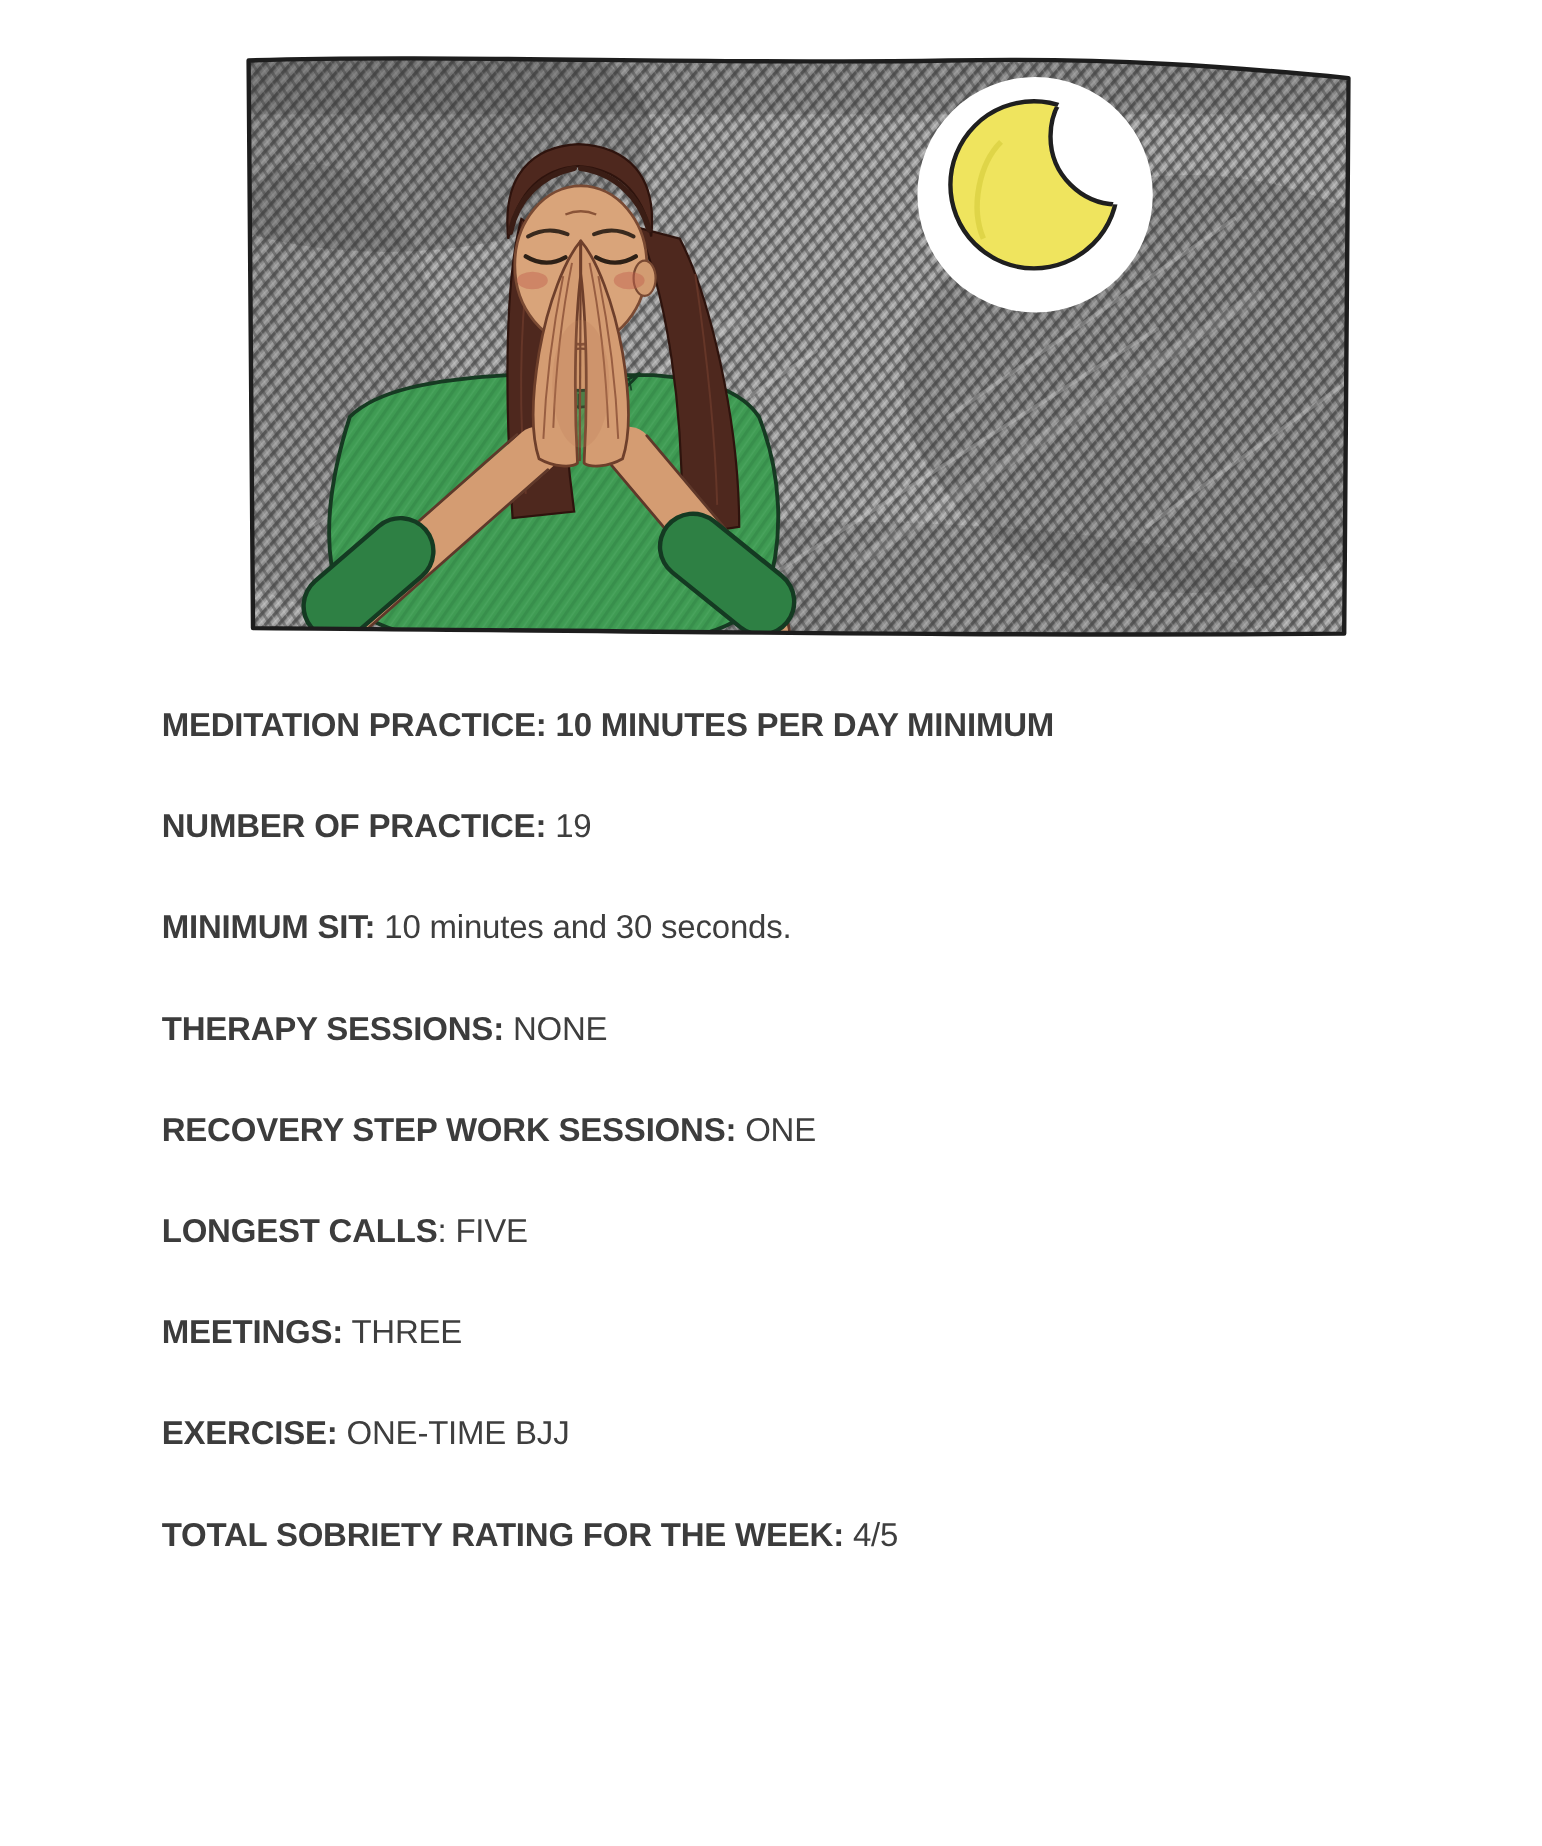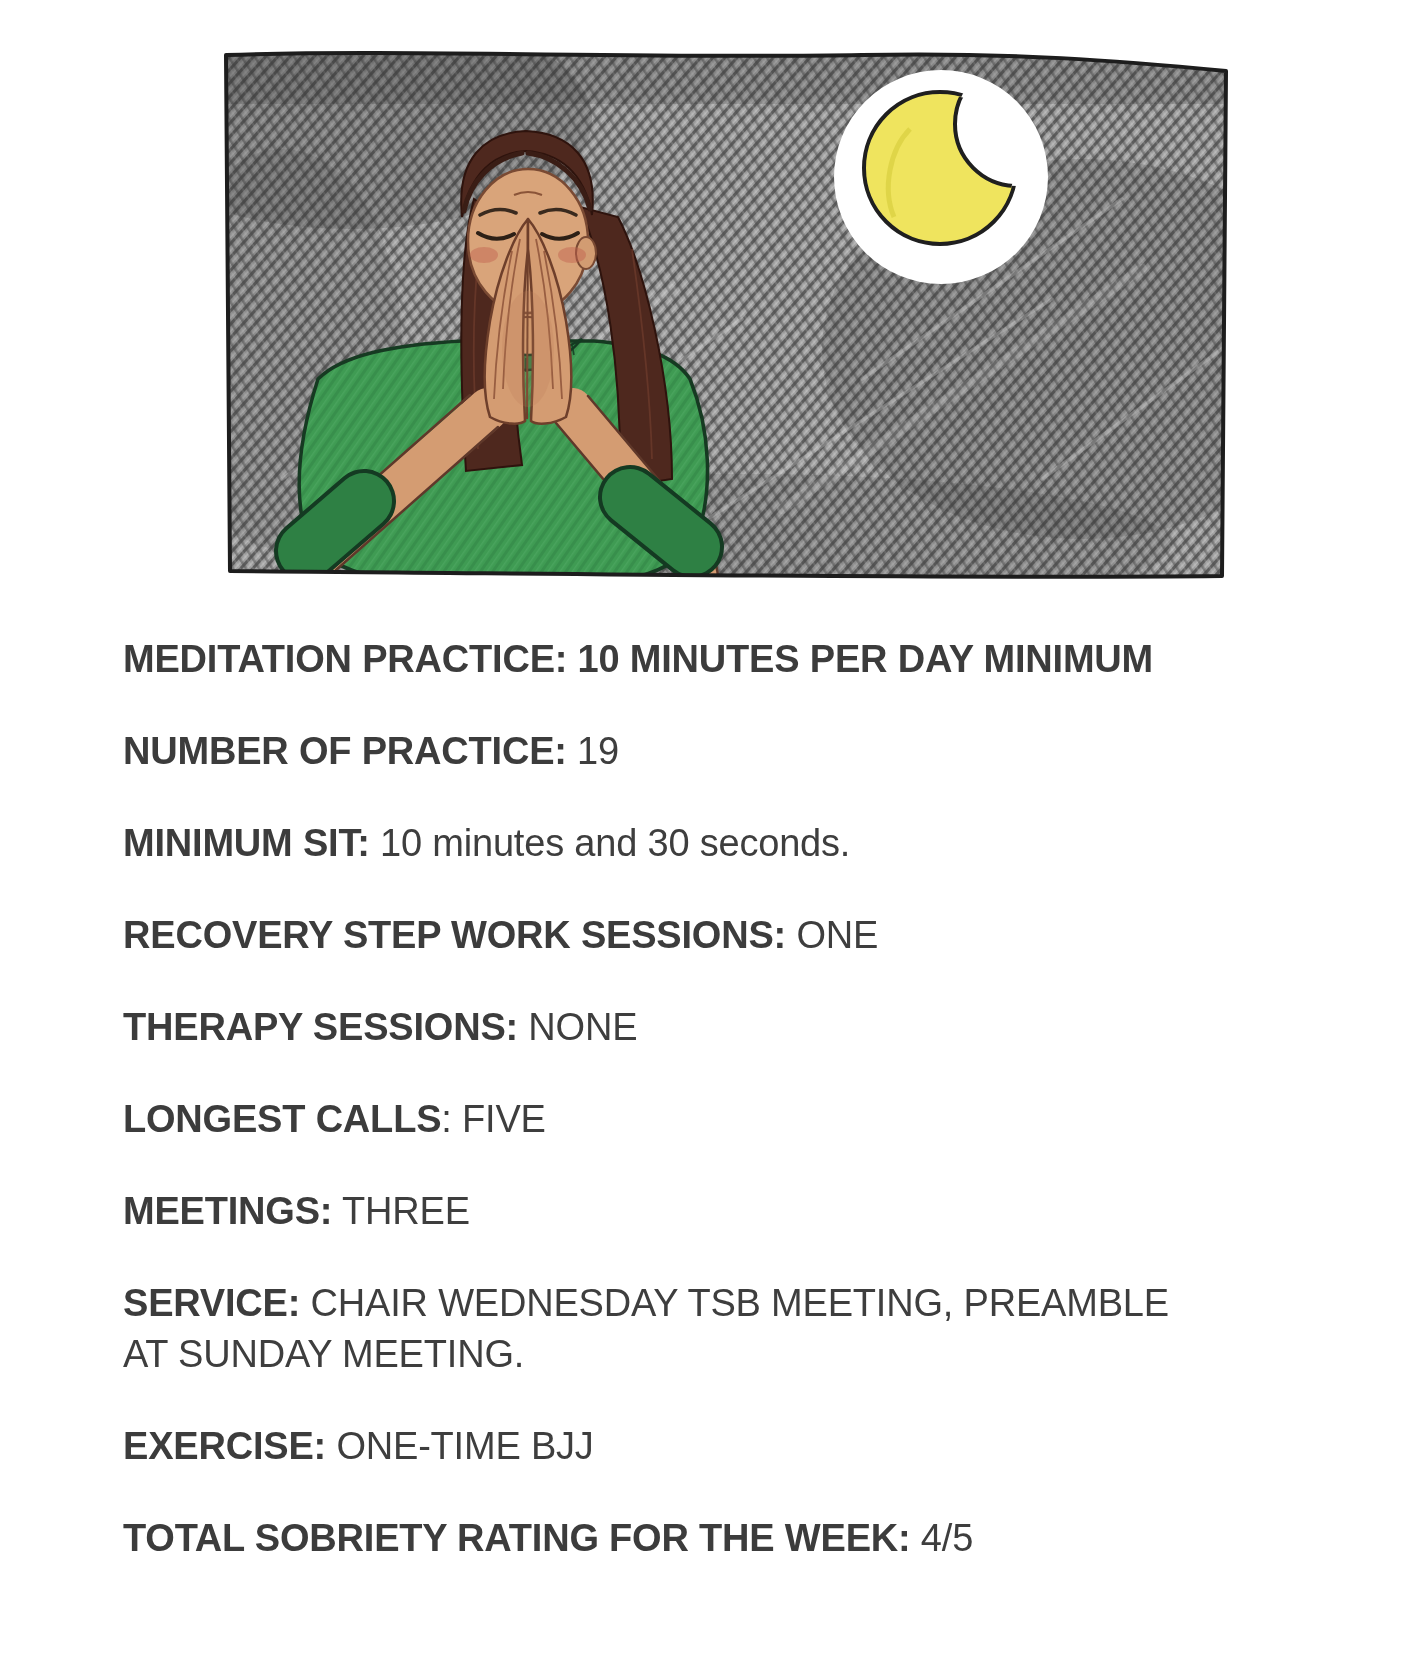--- a/index.html
+++ b/index.html
@@ -11,24 +11,24 @@
     font-family: "Liberation Sans", sans-serif;
   }
   .hero {
     position: absolute;
     left: 182px; top: 33px;
     width: 1006px; height: 530px;
   }
   .hero svg { display: block; width: 100%; height: 100%; }
   .report {
     position: absolute;
-    left: 123px; top: 634px;
+    left: 147px; top: 634px;
     width: 1090px;
     color: #3e3e3e;
-    font-size: 38px;
+    font-size: 30px;
     line-height: 51px;
     letter-spacing: -0.2px;
   }
   .report p.entry {
     margin: 0 0 41px 0;
   }
   .report p.entry:last-child { margin-bottom: 0; }
   .report strong { font-weight: 700; color: #3c3c3c; }
 </style>
 </head>
@@ -180,20 +180,19 @@
       </g>
       <path d="M 688 80 C 668 100, 660 140, 672 168" fill="none" stroke="#d9cf3f" stroke-width="5" opacity="0.7"></path>
     </g>
   </svg>
 </figure>
 
 <section class="report">
   <p class="entry"><strong>MEDITATION PRACTICE: 10 MINUTES PER DAY MINIMUM</strong><span></span></p>
   <p class="entry"><strong>NUMBER OF PRACTICE:</strong><span> 19</span></p>
   <p class="entry"><strong>MINIMUM SIT:</strong><span> 10 minutes and 30 seconds.</span></p>
+  <p class="entry"><strong>THERAPY SESSIONS:</strong><span> NONE</span></p>
   <p class="entry"><strong>RECOVERY STEP WORK SESSIONS:</strong><span> ONE</span></p>
-  <p class="entry"><strong>THERAPY SESSIONS:</strong><span> NONE</span></p>
   <p class="entry"><strong>LONGEST CALLS</strong><span>: FIVE</span></p>
   <p class="entry"><strong>MEETINGS:</strong><span> THREE</span></p>
-  <p class="entry"><strong>SERVICE:</strong><span> CHAIR WEDNESDAY TSB MEETING, PREAMBLE AT SUNDAY MEETING.</span></p>
   <p class="entry"><strong>EXERCISE:</strong><span> ONE-TIME BJJ</span></p>
   <p class="entry"><strong>TOTAL SOBRIETY RATING FOR THE WEEK:</strong><span> 4/5</span></p>
 </section>
 
 </body></html>

